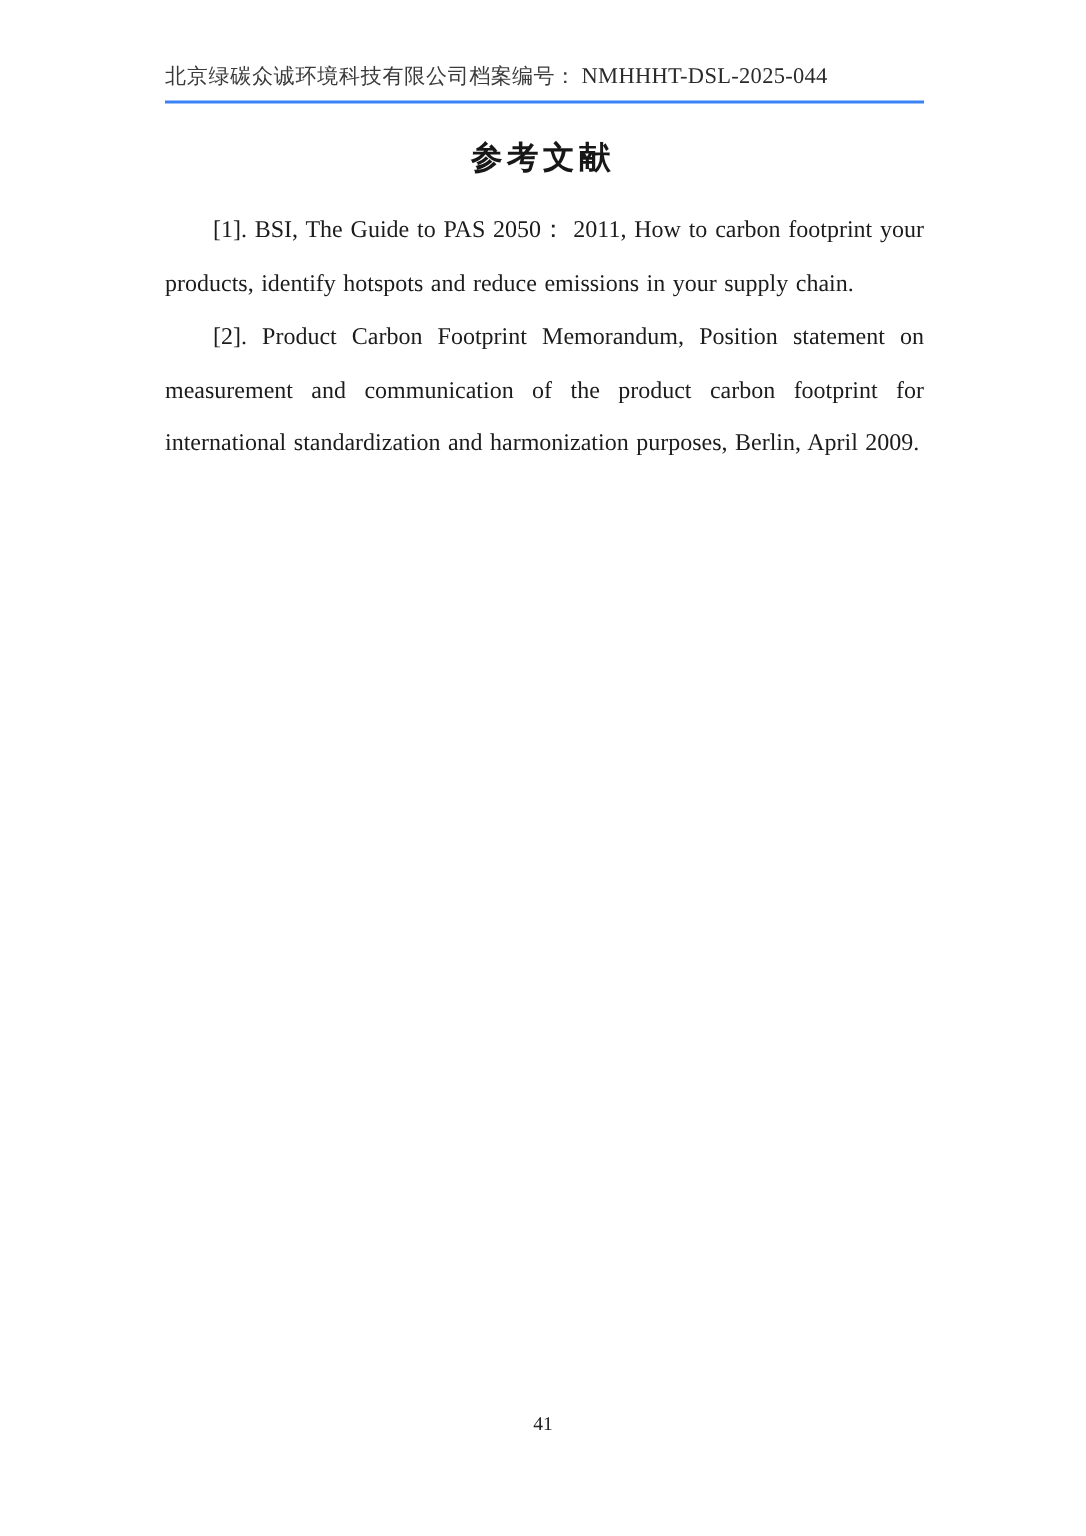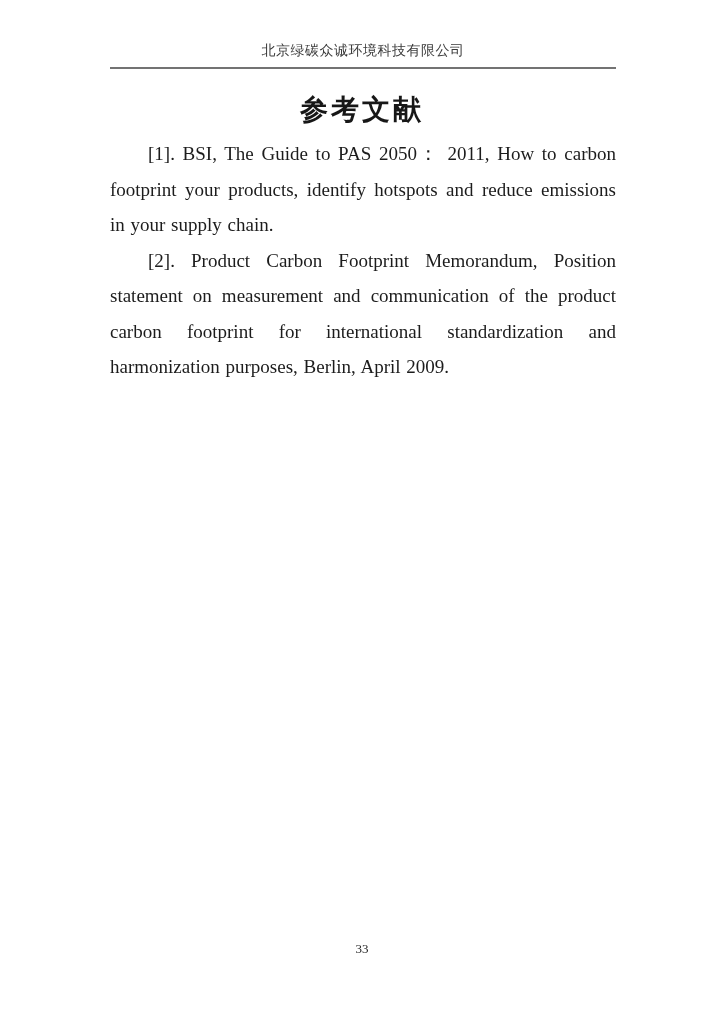--- a/index.html
+++ b/index.html
@@ -19,56 +19,56 @@
     position: absolute;
     inset: 0;
     background: #ffffff;
   }
   .header {
     position: absolute;
     top: 42px;
     left: 110px;
     right: 108px;
     display: flex;
-    justify-content: center;
+    justify-content: flex-start;
     align-items: flex-end;
-    border-bottom: 2px solid #737373;
+    border-bottom: 2px solid #3b82f6;
     padding-bottom: 7px;
     font-size: 14px;
     color: #3a3a3a;
     letter-spacing: 0.5px;
     white-space: nowrap;
   }
   .header .doc-number {
     letter-spacing: 0.2px;
   }
   .header .doc-number-value {
     font-size: 15px;
     color: #2a2a2a;
   }
   .title {
     position: absolute;
     top: 91px;
     left: 0;
     right: 0;
     text-align: center;
-    font-size: 28px;
+    font-size: 21px;
     font-weight: bold;
     letter-spacing: 3px;
     color: #171717;
   }
   .content {
     position: absolute;
     top: 136px;
     left: 110px;
     width: 506px;
   }
   .content p {
     margin: 0;
-    font-size: 19px;
+    font-size: 16px;
     line-height: 35.5px;
     text-align: justify;
     text-align-last: left;
     text-indent: 2em;
     word-spacing: 1px;
     color: #1c1c1c;
   }
   .page-number {
     position: absolute;
     top: 941px;
@@ -79,24 +79,28 @@
     color: #222222;
   }
 </style>
 </head>
 <body>
 
 <div class="page">
 
   <div class="header">
     <span class="company">北京绿碳众诚环境科技有限公司</span>
+    <span class="doc-number">
+      <span>档案编号：</span>
+      <span class="doc-number-value">NMHHHT-DSL-2025-044</span>
+    </span>
   </div>
 
   <div class="title">参考文献</div>
 
   <div class="content">
     <p>[1]. BSI, The Guide to PAS 2050： 2011, How to carbon footprint your products, identify hotspots and reduce emissions in your supply chain.</p>
     <p>[2]. Product Carbon Footprint Memorandum, Position statement on measurement and communication of the product carbon footprint for international standardization and harmonization purposes, Berlin, April 2009.</p>
   </div>
 
-  <div class="page-number">33</div>
+  <div class="page-number">41</div>
 
 </div>
 
 </body></html>

